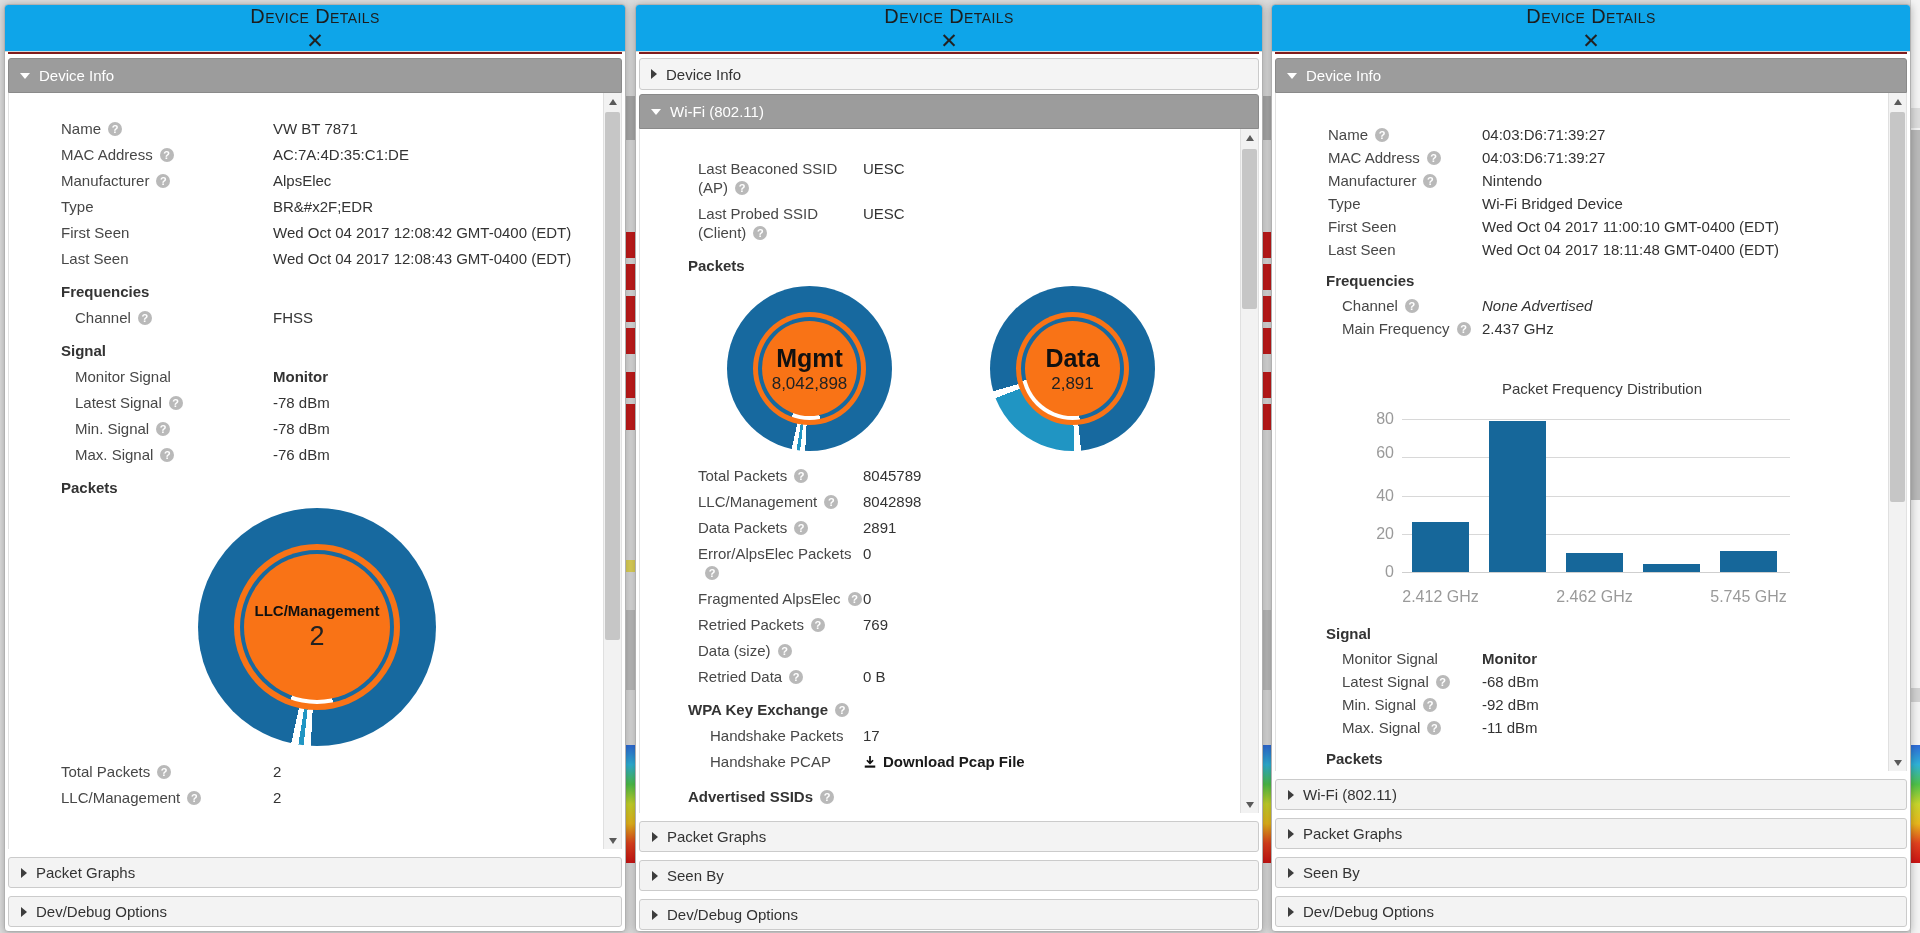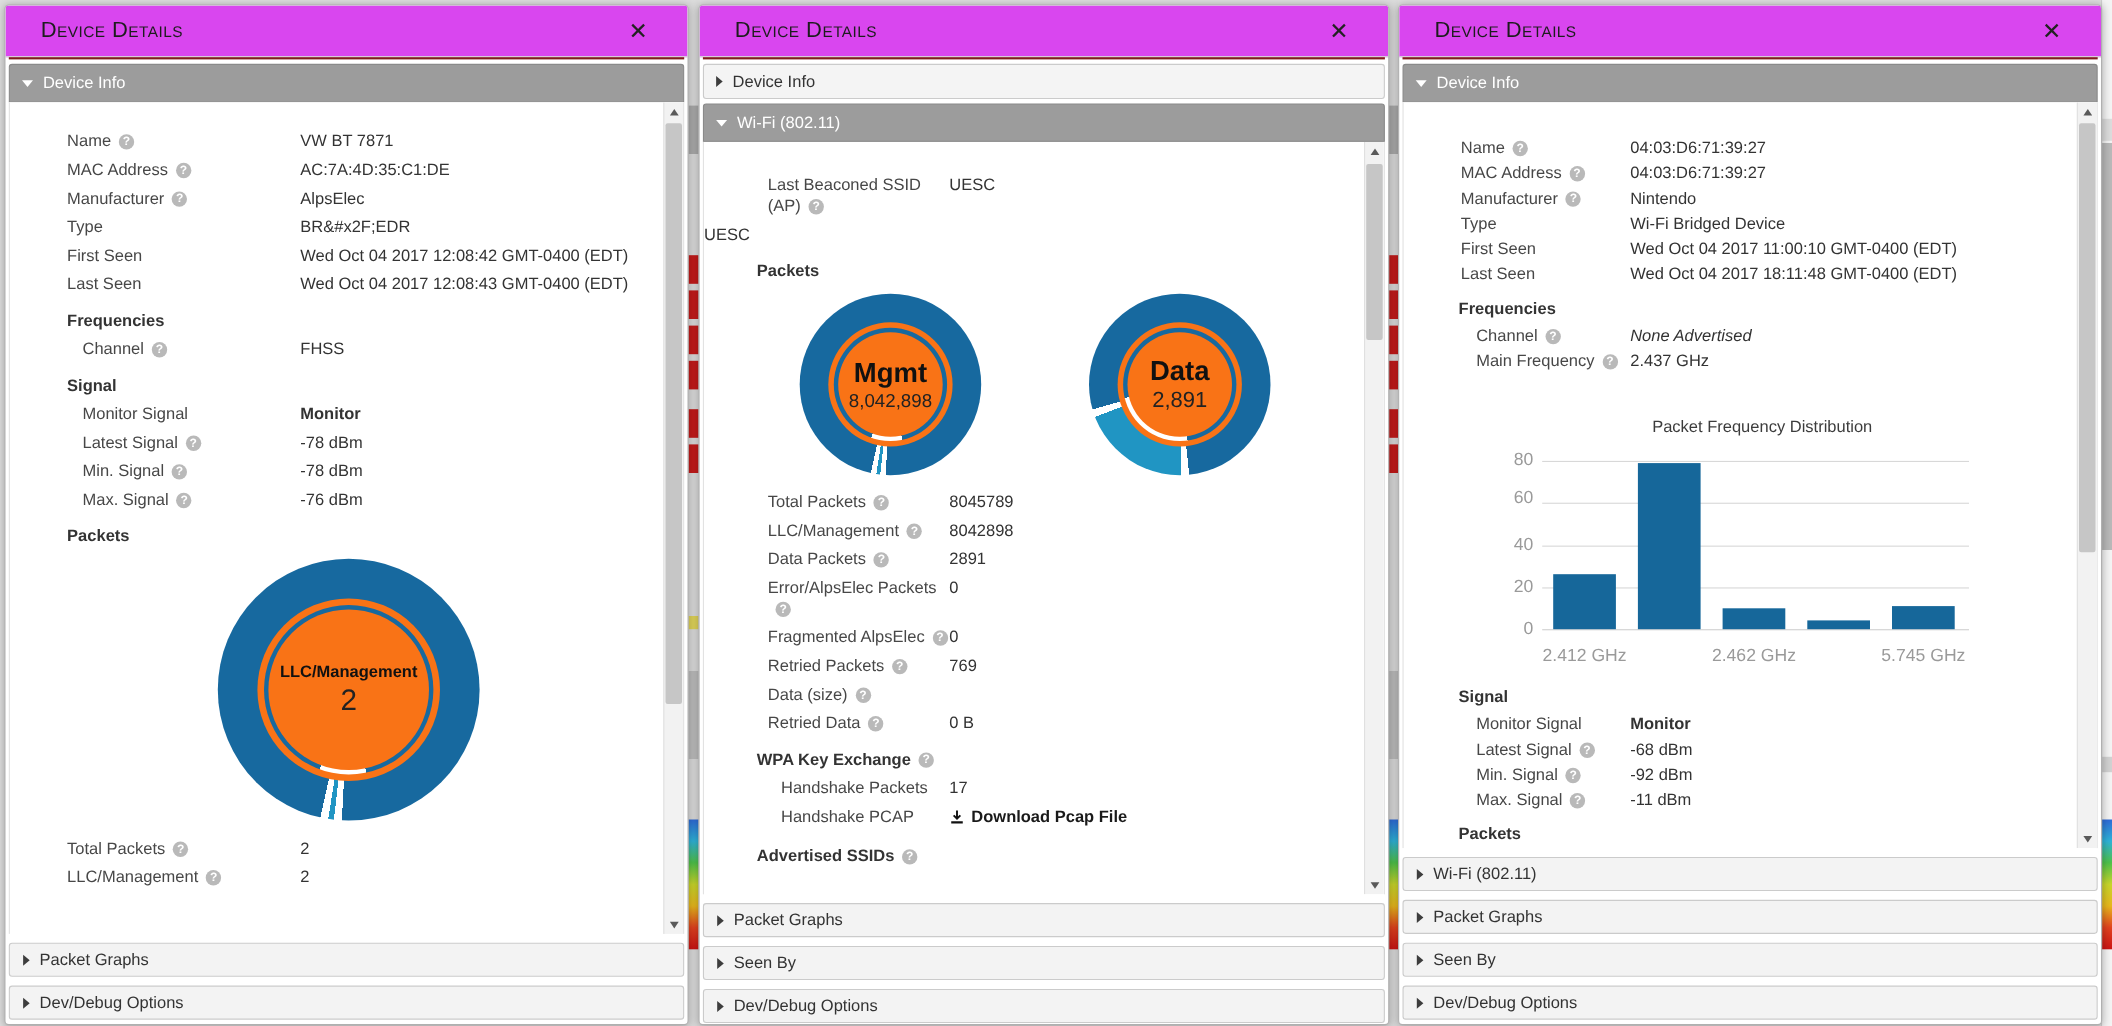--- a/index.html
+++ b/index.html
@@ -13,21 +13,21 @@
   .gapstrip{position:absolute;top:0;bottom:0;background:#dcdcdc;}
   .gapstrip .blk{position:absolute;left:0;right:0;}
   
   .dialog{position:absolute;top:4px;height:926px;background:#fff;
     border:1px solid #b0b0b0;border-radius:4px;box-shadow:0 1px 8px rgba(0,0,0,.28);
     overflow:hidden;}
   #p1{left:4px;width:620px;}
   #p2{left:635px;width:626px;}
   #p3{left:1271px;width:638px;}
   .titlebar{height:46px;display:flex;align-items:center;justify-content:space-between;
-    padding:0 32px;background:#d946ef;border-bottom:1px solid #d7d7d7;}
+    padding:0 32px;background:#0ea5e9;border-bottom:1px solid #d7d7d7;flex-direction:column;}
   .title{font-variant:small-caps;font-size:20px;color:#1d1d1d;letter-spacing:.4px;}
   .close{font-size:21px;color:#222;line-height:1;cursor:pointer;padding:2px 4px;}
   .dlgbody{position:absolute;top:47px;left:3px;right:3px;bottom:0;border-top:2px solid #7f1d1d;}
   
   .sec-h{height:33px;background:#9c9c9c;border:1px solid #8a8a8a;border-radius:3px 3px 0 0;
     display:flex;align-items:center;padding:0 11px;color:#fff;font-size:15px;margin-top:4px;}
   .caret-down{width:0;height:0;border-left:5px solid transparent;border-right:5px solid transparent;
     border-top:6px solid #fff;margin-right:9px;}
   .collapsed-bar{height:30px;background:#f4f4f4;border:1px solid #cbcbcb;border-radius:3px;
     display:flex;align-items:center;padding:0 11px;color:#333;font-size:15px;margin-top:4px;}
@@ -247,20 +247,21 @@
       <span>Wi-Fi (802.11)</span>
     </div>
     <div class="content">
       <div class="inner" style="padding-top:30px;">
         <div>
             <div class="row">
               <div class="lbl"><span>Last Beaconed SSID (AP)</span><span class="help">?</span></div>
               <div class="val">UESC</div>
             </div>
             <div class="row">
+              <div class="lbl"><span>Last Probed SSID (Client)</span><span class="help">?</span></div>
               <div class="val">UESC</div>
             </div>
             <div class="group"><span>Packets</span></div>
           </div>
 
         <div style="position:relative;height:184px;">
           <div class="donut" style="--b:#17699f;--lb:#2095c3;position:absolute;left:87px;top:4px;width:165px;height:165px;">
             <div class="cg-main" style="inset:0;"></div>
             <div class="d-hole" style="inset:26px;"></div>
             <div class="tg-main" style="inset:31px;"></div>
@@ -268,21 +269,21 @@
               <span style="font-size:25px;font-weight:bold;color:#111;">Mgmt</span>
               <span style="font-size:17px;color:#222;margin-top:1px;">8,042,898</span>
             </div>
           </div>
           <div class="donut" style="--b:#17699f;--lb:#2095c3;position:absolute;left:350px;top:4px;width:165px;height:165px;">
             <div class="cg-data" style="inset:0;"></div>
             <div class="d-hole" style="inset:26px;"></div>
             <div class="tg-data" style="inset:31px;"></div>
             <div class="d-hole d-text" style="inset:35px;">
               <span style="font-size:25px;font-weight:bold;color:#111;">Data</span>
-              <span style="font-size:20px;color:#222;margin-top:1px;">2,891</span>
+              <span style="font-size:17px;color:#222;margin-top:1px;">2,891</span>
             </div>
           </div>
         </div>
         <div>
             <div class="row">
               <div class="lbl"><span>Total Packets</span><span class="help">?</span></div>
               <div class="val">8045789</div>
             </div>
             <div class="row">
               <div class="lbl"><span>LLC/Management</span><span class="help">?</span></div>

